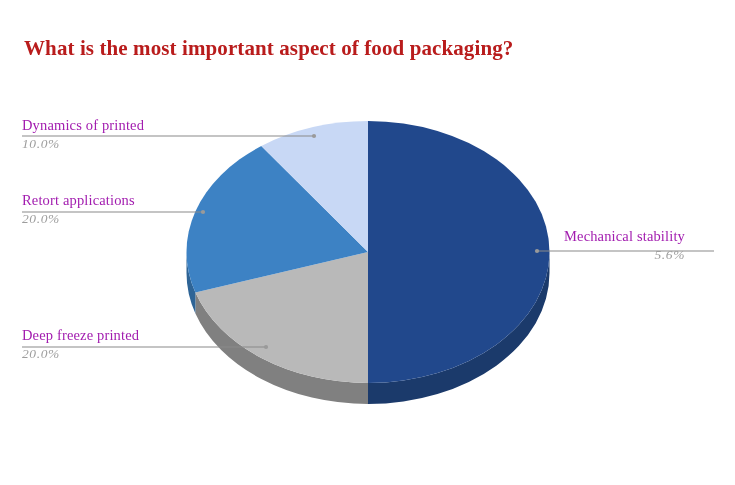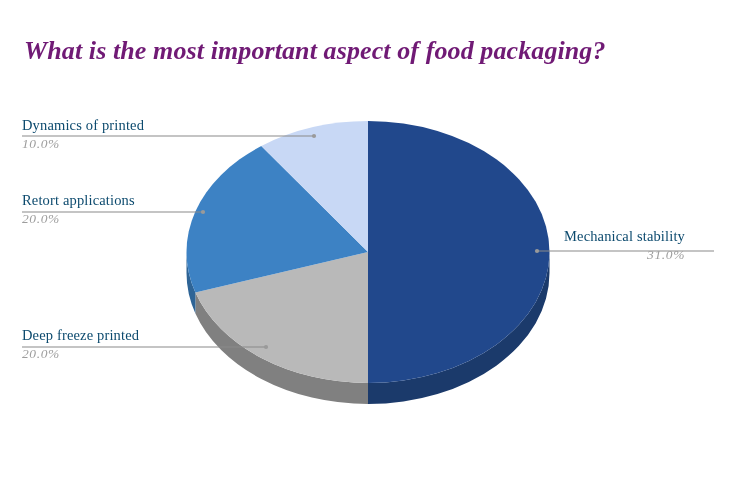--- a/index.html
+++ b/index.html
@@ -18,43 +18,42 @@
     position: absolute;
     inset: 0;
     width: 735px;
     height: 485px;
   }
   .chart-title {
     position: absolute;
     left: 24px;
     top: 36px;
     font-family: "Liberation Serif", "DejaVu Serif", serif;
-    font-size: 26px;
+    font-size: 21px;
     font-weight: 700;
-    color: #701a75;
+    color: #b91c1c;
     letter-spacing: 0.1px;
     white-space: nowrap;
-    font-style: italic;
   }
   .pie-svg {
     position: absolute;
     left: 0;
     top: 0;
     width: 735px;
     height: 485px;
   }
   .callout {
     position: absolute;
     font-family: "Liberation Serif", "DejaVu Serif", serif;
     white-space: nowrap;
   }
   .callout .cat {
     display: block;
     font-size: 14.5px;
-    color: #0c4a6e;
+    color: #a21caf;
     line-height: 17px;
     letter-spacing: 0.15px;
   }
   .callout .pct {
     display: block;
     font-size: 13.5px;
     color: #9d9d9d;
     line-height: 17px;
     letter-spacing: 0.6px;
     margin-top: 1px;
@@ -112,21 +111,21 @@
       <line x1="203" y1="212" x2="22" y2="212"></line>
       <circle cx="203" cy="212" r="2.1" fill="#9a9a9a" stroke="none"></circle>
 
       <line x1="314" y1="136" x2="22" y2="136"></line>
       <circle cx="314" cy="136" r="2.1" fill="#9a9a9a" stroke="none"></circle>
     </g>
   </svg>
 
   <div class="callout right-align" id="callout-0">
     <span class="cat">Mechanical stability</span>
-    <span class="pct">31.0%</span>
+    <span class="pct">5.6%</span>
   </div>
 
   <div class="callout" id="callout-1">
     <span class="cat">Deep freeze printed</span>
     <span class="pct">20.0%</span>
   </div>
 
   <div class="callout" id="callout-2">
     <span class="cat">Retort applications</span>
     <span class="pct">20.0%</span>

